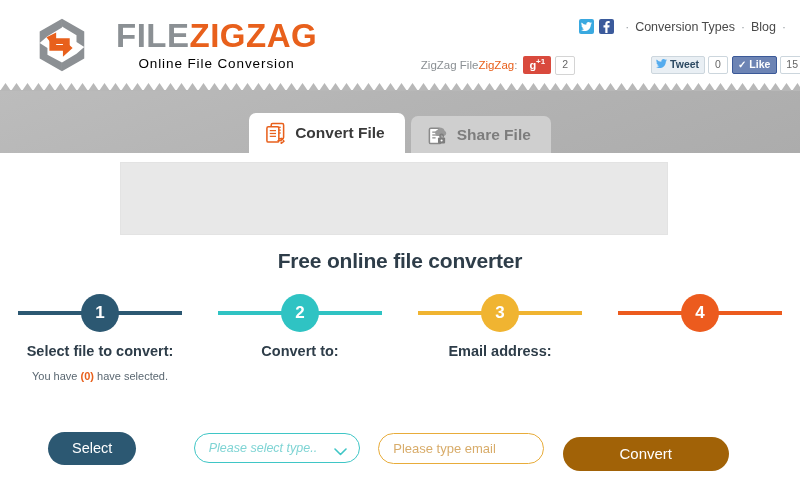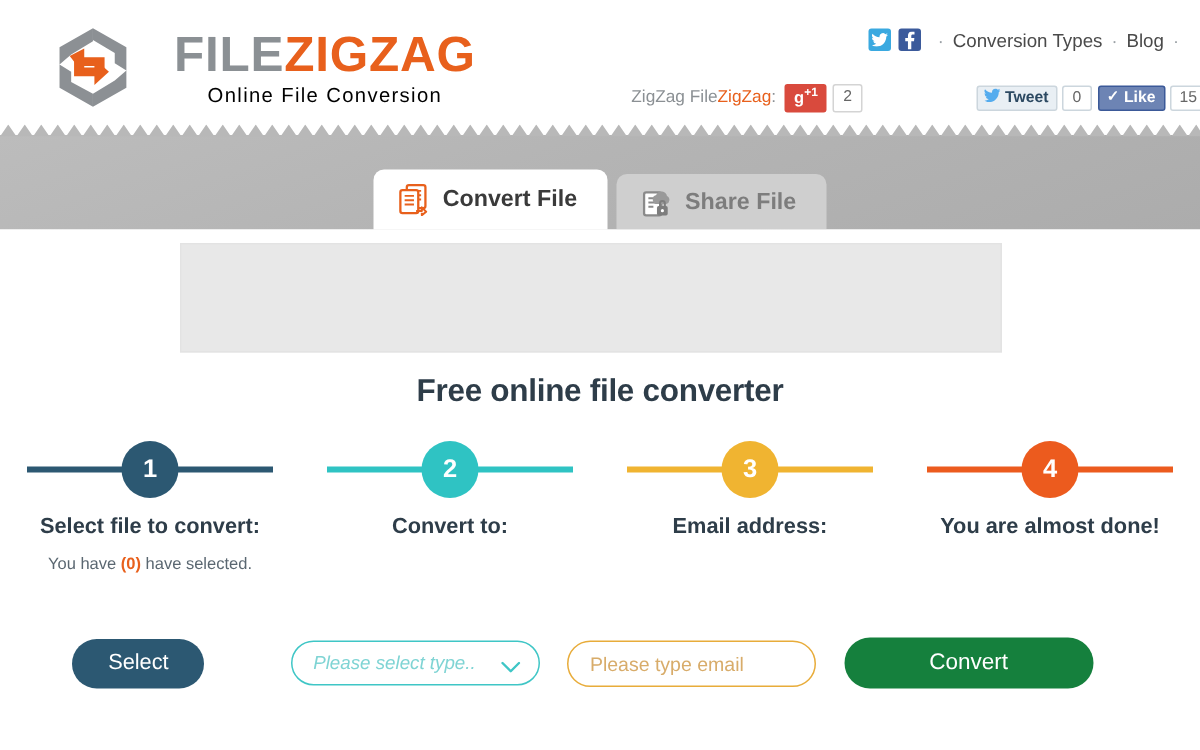--- a/index.html
+++ b/index.html
@@ -381,29 +381,30 @@
     border-radius: 16px;
     background: #fff;
     font-size: 13px;
     padding: 7px 14px;
     font-family: inherit;
     color: #15803d;
     outline: none;
   }
   .email-input::placeholder { color: #d8ac6a; }
   .btn-convert {
-    background: #15803d;
+    background: #a16207;
     color: #fff;
     font-size: 15px;
     border: none;
     border-radius: 18px;
     width: 166px;
     padding: 8px 0 9px 0;
     cursor: pointer;
     font-family: inherit;
+    margin-top: 12px;
   }
 </style>
 </head>
 <body>
 
 <div class="header">
 
   <div class="logo-wrap">
     <span class="logo-mark">
       <svg viewBox="0 0 64 64" width="62" height="62">
@@ -535,21 +536,20 @@
         <span class="step-circle" style="background:#f0b431;">3</span>
       </div>
       <div class="step-label">Email address:</div>
     </div>
 
     <div class="step">
       <div class="step-track">
         <span class="step-line" style="background:#ec5b1e;"></span>
         <span class="step-circle" style="background:#ec5b1e;">4</span>
       </div>
-      <div class="step-label">You are almost done!</div>
     </div>
   </div>
 
   <div class="controls">
 
     <div class="ctl">
       <button class="btn-select">Select</button>
     </div>
 
     <div class="ctl">

